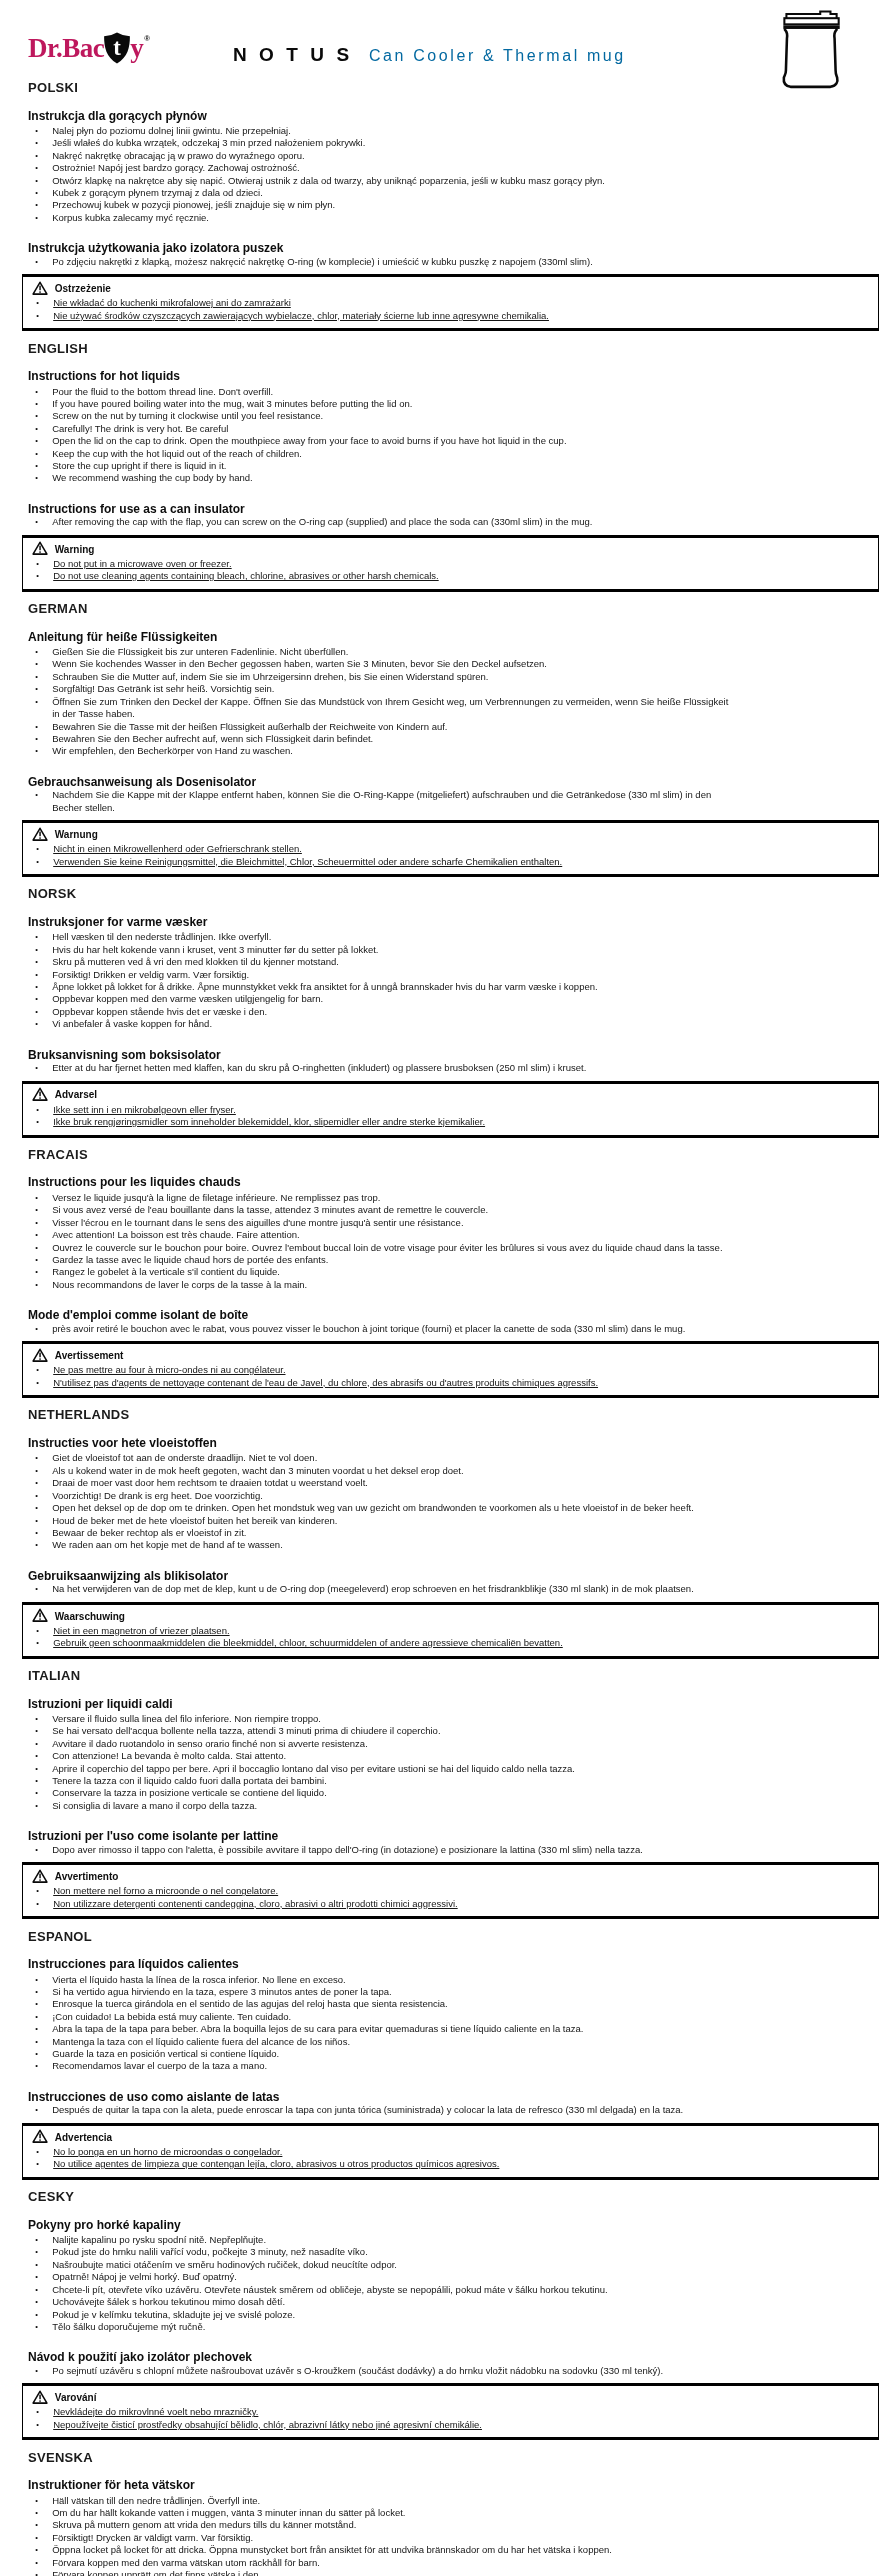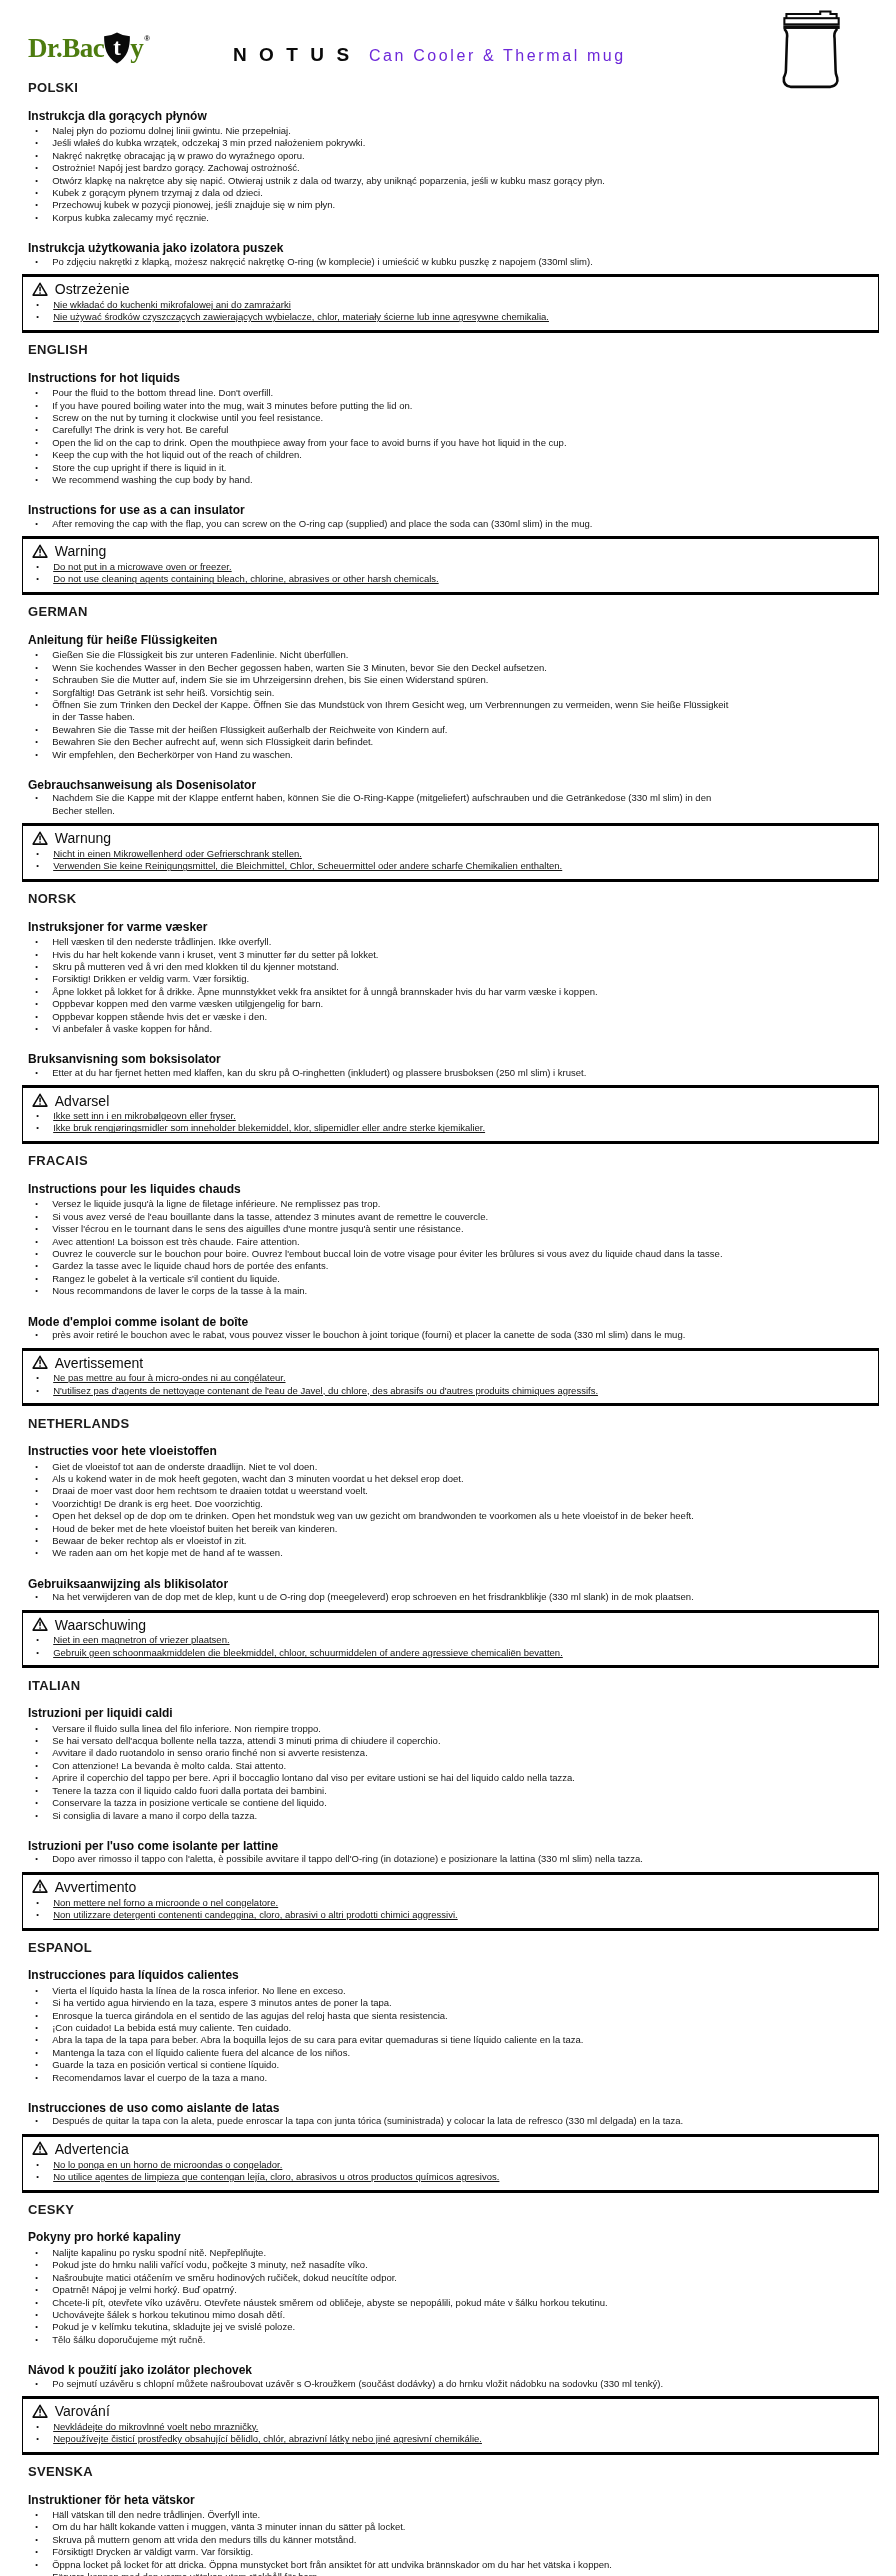--- a/index.html
+++ b/index.html
@@ -10,28 +10,28 @@
     background:#ffffff;
     color:#161616;
     font-family:"Liberation Sans","DejaVu Sans",sans-serif;
     overflow:hidden;
   }
   
   .header { position:relative; height:82px; }
   .logo { position:absolute; left:28px; top:35px; display:flex; align-items:flex-start; }
   .logo-text {
     font-family:"Liberation Serif","DejaVu Serif",serif;
-    font-weight:700; font-size:27px; line-height:27px; letter-spacing:-0.5px; color:#4d7c0f;
+    font-weight:700; font-size:27px; line-height:27px; letter-spacing:-0.5px; color:#be185d;
   }
   .logo-shield { width:28px; height:32px; margin:0 -1px; position:relative; top:-3.1px; }
   .logo-reg { font-size:7.7px; font-weight:700; position:relative; top:-1px; left:1px;
     font-family:"Liberation Sans",sans-serif; }
   .product-title { position:absolute; left:233px; top:44px; white-space:nowrap; }
   .product-name { font-size:19px; font-weight:700; letter-spacing:12.4px; color:#0a0a0a;margin-top:36px; }
-  .product-subtitle { font-size:16px; font-weight:400; letter-spacing:2.6px; color:#6d28d9; margin-left:5.2px; }
+  .product-subtitle { font-size:16px; font-weight:400; letter-spacing:2.6px; color:#0369a1; margin-left:5.2px; }
   .mug-art { position:absolute; left:775px; top:10.3px; width:71px; height:83px; }
 
   
   .content { padding:0 28px; }
   .lang-label { font-size:13px; line-height:12px; margin:0 0 15.5px 0; font-weight:700;
     letter-spacing:0.3px; color:#1b1b1b; }
   .sec-title { font-size:12px; line-height:12.4px; font-weight:700; margin:0 0 3.1px 0; color:#0d0d0d; }
   .bullet-list { }
   .bullet-row { display:flex; align-items:flex-start; }
   .bullet-marker { flex:0 0 7.2px; margin-left:7.2px; margin-right:9.8px; font-size:7.7px;
@@ -42,21 +42,21 @@
 
   .warnbox {
     box-sizing:border-box;
     width:857px; margin:6.2px 0 11.3px -6.2px;
     border:1.5px solid #000; border-top-width:3.1px; border-bottom-width:3.1px;
     padding:3.1px 6.2px 6.2px 6.2px;
     background:#fff;
   }
   .warn-title-row { display:flex; align-items:center; margin:1px 0 1.5px 3.1px; }
   .warn-triangle { width:16px; height:14.4px; margin-right:6.7px; position:relative; top:-0.5px; }
-  .warn-title { font-size:14px; font-weight:400; color:#0d0d0d; }
+  .warn-title { font-size:10px; font-weight:700; color:#0d0d0d; }
   .warnbox .bullet-text { line-height:12.4px;text-decoration:underline; }
 
   .section { margin:0; }
 </style>
 </head>
 <body>
 
 <div class="page">
 
   <div class="header">

